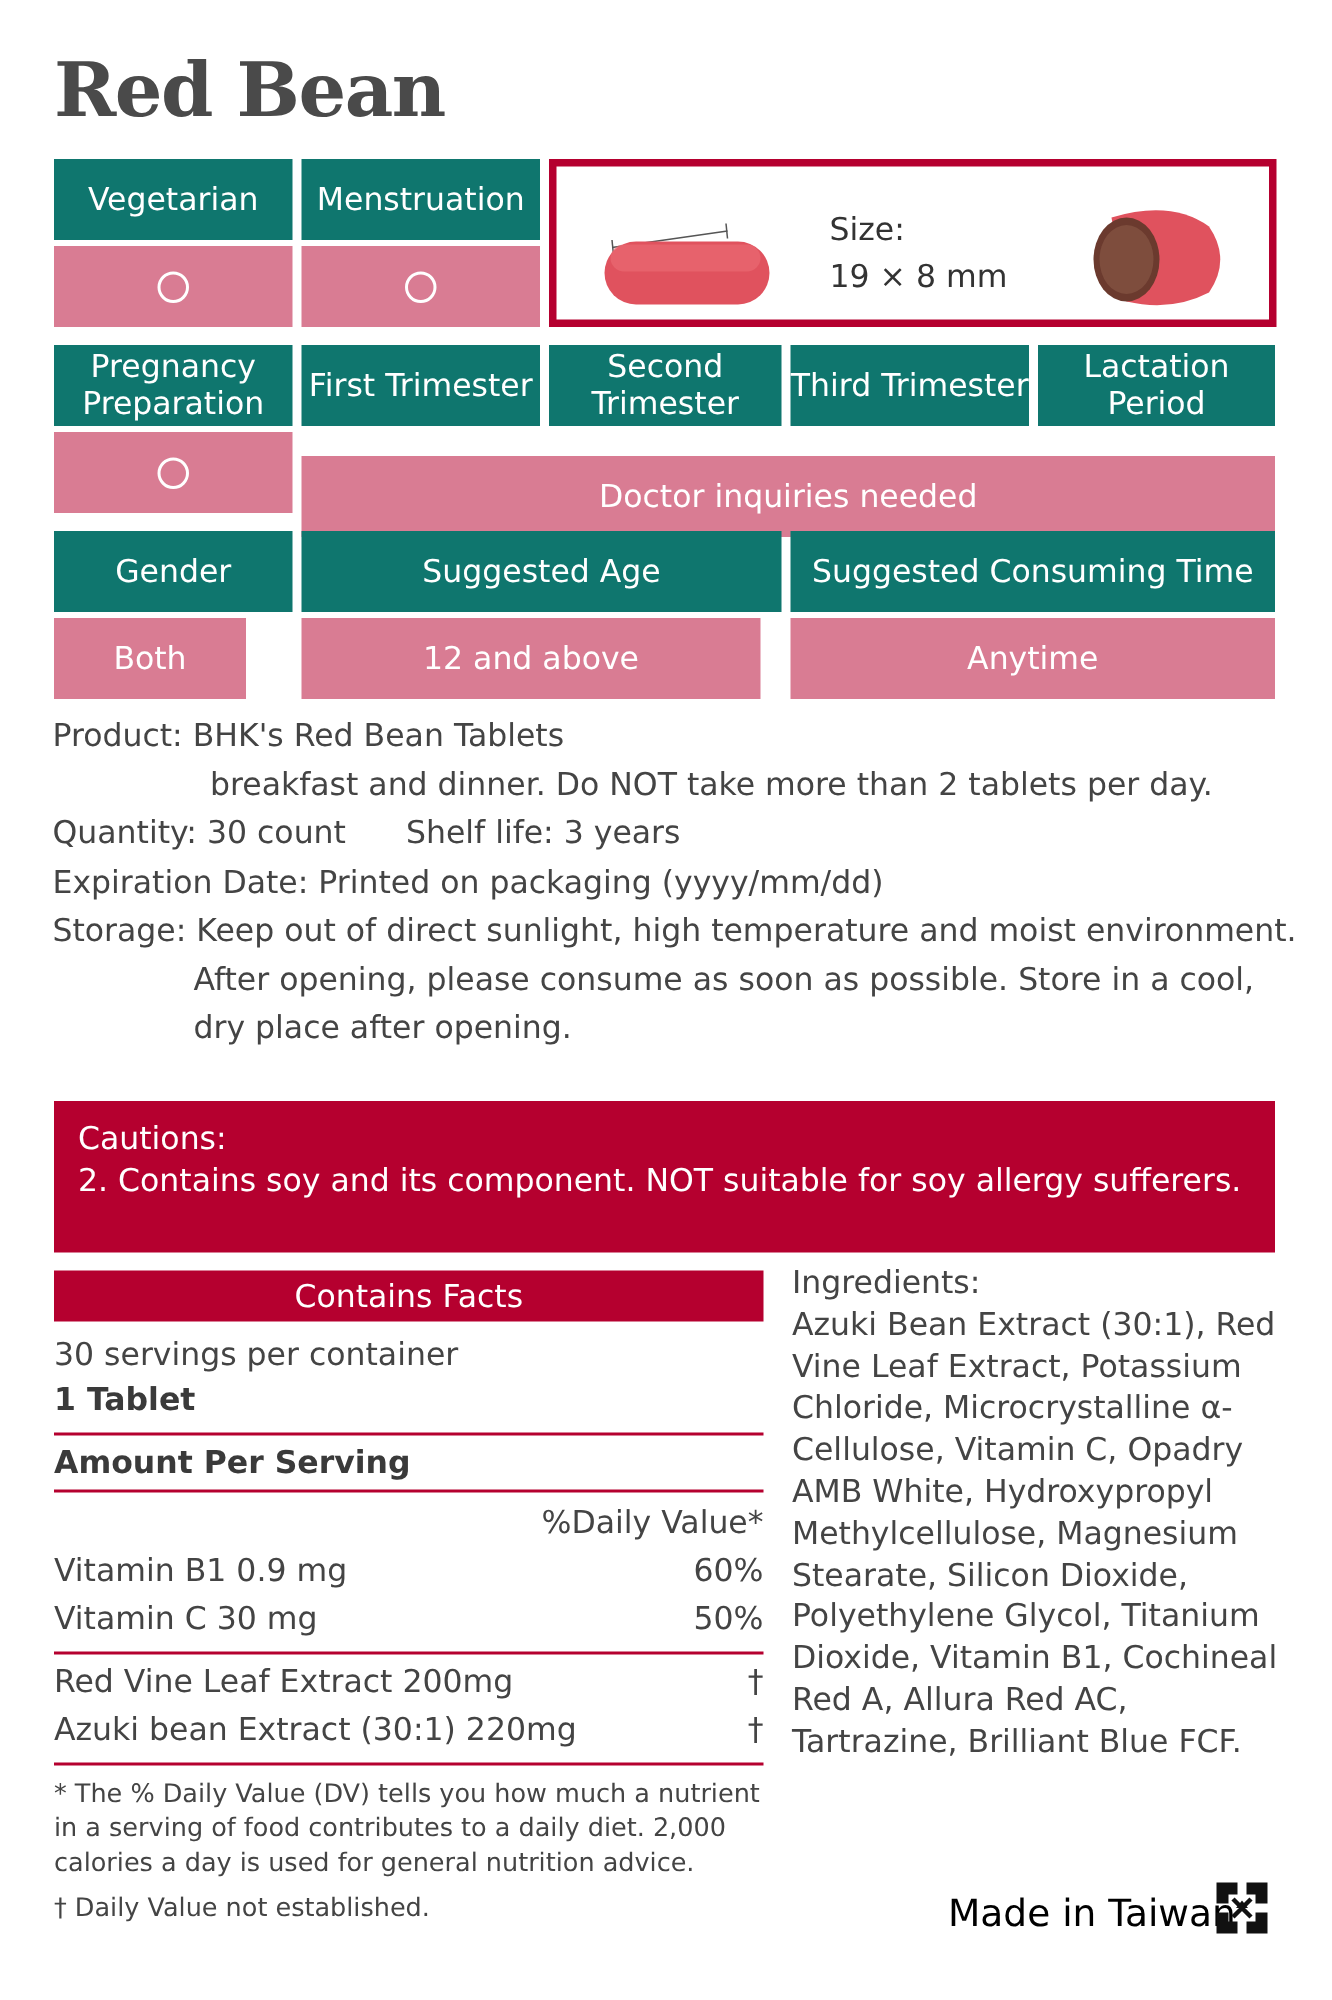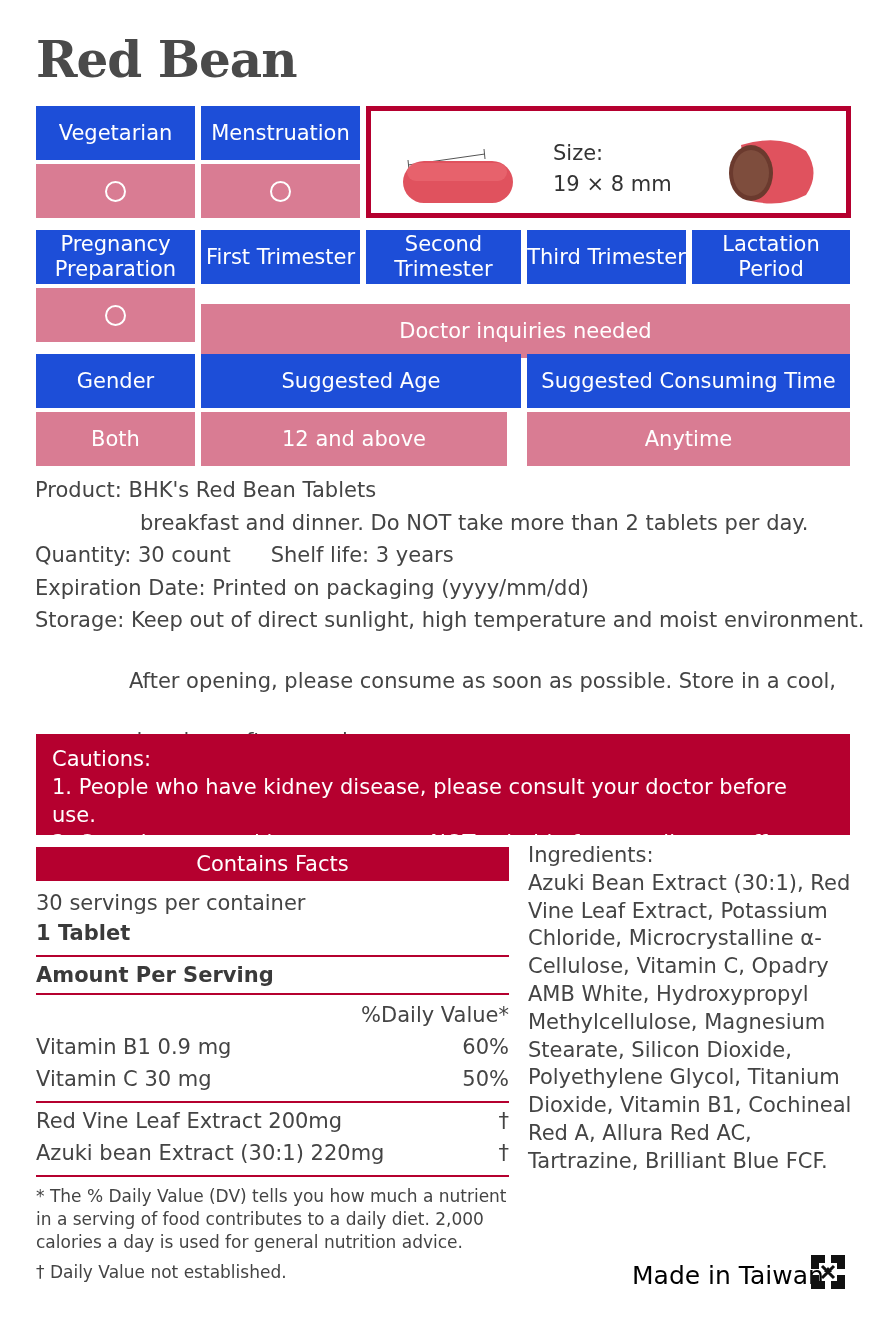--- a/index.html
+++ b/index.html
@@ -2,33 +2,33 @@
 <html><head>
 <meta charset="utf-8">
 <style>
   * { box-sizing: border-box; margin: 0; padding: 0; }
   html, body { width: 888px; height: 1333px; background: #ffffff; overflow: hidden; }
   body { font-family: "DejaVu Sans", sans-serif; color: #3c3c3c; position: relative; }
 
   .title { position: absolute; left: 36px; top: 30px; font-family: "DejaVu Serif", serif; font-size: 50px; color: #4a4a4a; letter-spacing: -1px; }
 
   .cell { position: absolute; display: flex; align-items: center; justify-content: center; text-align: center; color: #ffffff; }
-  .hdr { background: #1d4ed8; font-size: 21px; line-height: 25px; }
+  .hdr { background: #0f766e; font-size: 21px; line-height: 25px; }
   .val { background: #d97c93; font-size: 21px; }
   .circle { width: 21px; height: 21px; border: 2px solid #ffffff; border-radius: 50%; }
 
   .size-box { position: absolute; left: 366px; top: 106px; width: 485px; height: 112px; border: 5px solid #b5002f; background: #fff; }
   .size-text { position: absolute; left: 182px; top: 27px; font-size: 21px; color: #333; line-height: 31px; }
   .tablet-img { position: absolute; left: 26px; top: 36px; }
   .tablet-cut { position: absolute; left: 350px; top: 22px; }
 
   .info { position: absolute; left: 35px; top: 474px; width: 820px; font-size: 21px; line-height: 32.5px; color: #444; }
   .info .row { white-space: nowrap; }
   .info .indent1 { padding-left: 105px; }
-  .info .indent2 { padding-left: 94px; margin-top: 28px; }
+  .info .indent2 { padding-left: 94px; }
   .info .gap { display: inline-block; width: 40px; }
 
   .cautions { position: absolute; left: 36px; top: 734px; width: 814px; height: 101px; background: #b5002f; color: #fff; padding: 11px 16px; font-size: 21px; line-height: 28px; }
 
   .nf { position: absolute; left: 36px; top: 847px; width: 473px; }
   .nf-head { background: #b5002f; color: #fff; text-align: center; font-size: 21px; height: 34px; line-height: 34px; }
   .nf-row { display: flex; justify-content: space-between; font-size: 21px; color: #444; }
   .nf-line { height: 2px; background: #b5002f; }
   .bold { font-weight: bold; color: #3a3a3a; }
   .footnote { font-size: 17px; line-height: 23px; color: #444; }
@@ -80,37 +80,36 @@
 <div class="cell hdr" style="left:527px;top:230px;width:159px;height:54px;">Third Trimester</div>
 <div class="cell hdr" style="left:692px;top:230px;width:158px;height:54px;">Lactation Period</div>
 <div class="cell val" style="left:36px;top:288px;width:159px;height:54px;">
     <span class="circle"></span>
   </div>
 <div class="cell val" style="left:201px;top:304px;width:649px;height:54px;">Doctor inquiries needed</div>
 
 <div class="cell hdr" style="left:36px;top:354px;width:159px;height:54px;">Gender</div>
 <div class="cell hdr" style="left:201px;top:354px;width:320px;height:54px;">Suggested Age</div>
 <div class="cell hdr" style="left:527px;top:354px;width:323px;height:54px;">Suggested Consuming Time</div>
-<div class="cell val" style="left:36px;top:412px;width:159px;height:54px;">Both</div>
+<div class="cell val" style="left:36px;top:412px;width:128px;height:54px;">Both</div>
 <div class="cell val" style="left:201px;top:412px;width:306px;height:54px;">12 and above</div>
 <div class="cell val" style="left:527px;top:412px;width:323px;height:54px;">Anytime</div>
 
 <div class="info">
   <div class="row">Product: BHK's Red Bean Tablets</div>
   <div class="row indent1">breakfast and dinner. Do NOT take more than 2 tablets per day.</div>
   <div class="row"><span>Quantity: 30 count</span><span class="gap"></span><span>Shelf life: 3 years</span></div>
   <div class="row">Expiration Date: Printed on packaging (yyyy/mm/dd)</div>
   <div class="row">Storage: Keep out of direct sunlight, high temperature and moist environment.</div>
   <div class="row indent2">After opening, please consume as soon as possible. Store in a cool,</div>
   <div class="row indent2">dry place after opening.</div>
 </div>
 
 <div class="cautions">
   <div>Cautions:</div>
-  <div>1. People who have kidney disease, please consult your doctor before use.</div>
   <div>2. Contains soy and its component. NOT suitable for soy allergy sufferers.</div>
 </div>
 
 <div class="nf">
   <div class="nf-head">Contains Facts</div>
   <div class="nf-row" style="margin-top:10px;height:30px;text-align:right;">
       <span>30 servings per container</span>
     </div>
   <div class="nf-row bold" style="height:34px;">
       <span>1 Tablet</span>

